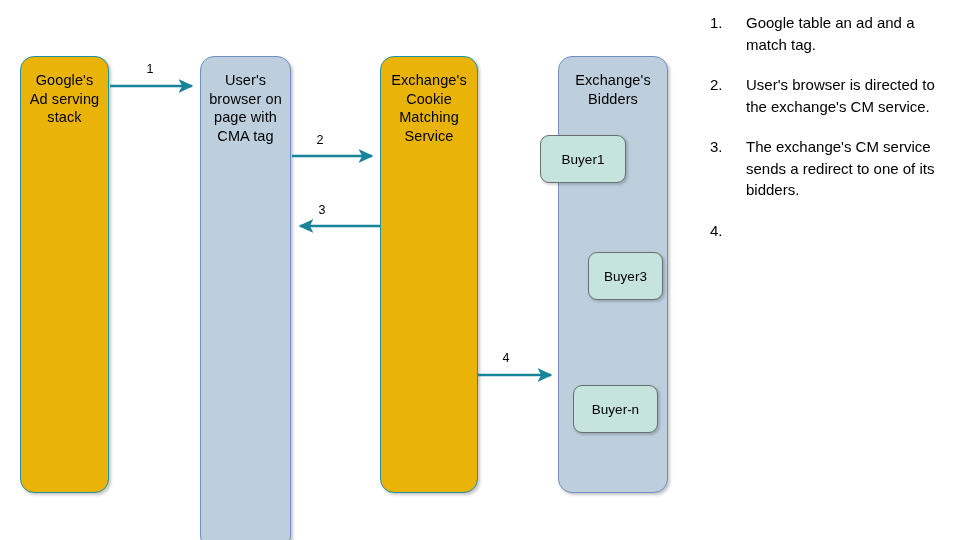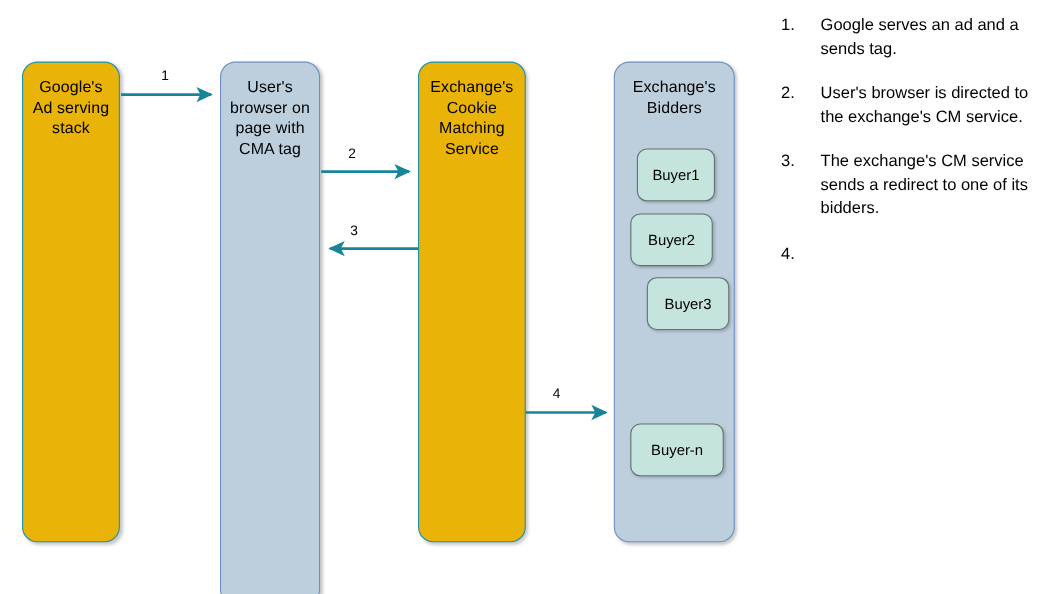--- a/index.html
+++ b/index.html
@@ -105,25 +105,22 @@
 Cookie
 Matching
 Service</span>
   </div>
 
   <div class="flowbox blue" style="left:558px;top:56px;width:110px;height:437px;">
     <span class="lbl">Exchange's
 Bidders</span>
   </div>
 
-  <div class="buyerbox" style="left:579px;top:135px;width:71px;height:48px;">
+  <div class="buyerbox" style="left:540px;top:135px;width:86px;height:48px;">
     <span>Buyer1</span>
-  </div>
-  <div class="buyerbox" style="left:573px;top:194px;width:75px;height:48px;">
-    <span>Buyer2</span>
   </div>
   <div class="buyerbox" style="left:588px;top:252px;width:75px;height:48px;">
     <span>Buyer3</span>
   </div>
   <div class="buyerbox" style="left:573px;top:385px;width:85px;height:48px;">
     <span>Buyer-n</span>
   </div>
 
   <svg class="arrow-svg" viewBox="0 0 960 540">
     <defs>
@@ -145,21 +142,21 @@
   </svg>
 
   <div class="arrow-num" style="left:140px;top:62px;">1</div>
   <div class="arrow-num" style="left:310px;top:133px;">2</div>
   <div class="arrow-num" style="left:312px;top:203px;">3</div>
   <div class="arrow-num" style="left:496px;top:351px;">4</div>
 
   <div class="notes">
     <div class="note-item">
       <div class="note-num">1.</div>
-      <div class="note-text">Google serves an ad and a sends tag.</div>
+      <div class="note-text">Google table an ad and a match tag.</div>
     </div>
     <div class="note-item">
       <div class="note-num">2.</div>
       <div class="note-text">User's browser is directed to the exchange's CM service.</div>
     </div>
     <div class="note-item">
       <div class="note-num">3.</div>
       <div class="note-text">The exchange's CM service sends a redirect to one of its bidders.</div>
     </div>
     <div class="note-item">

